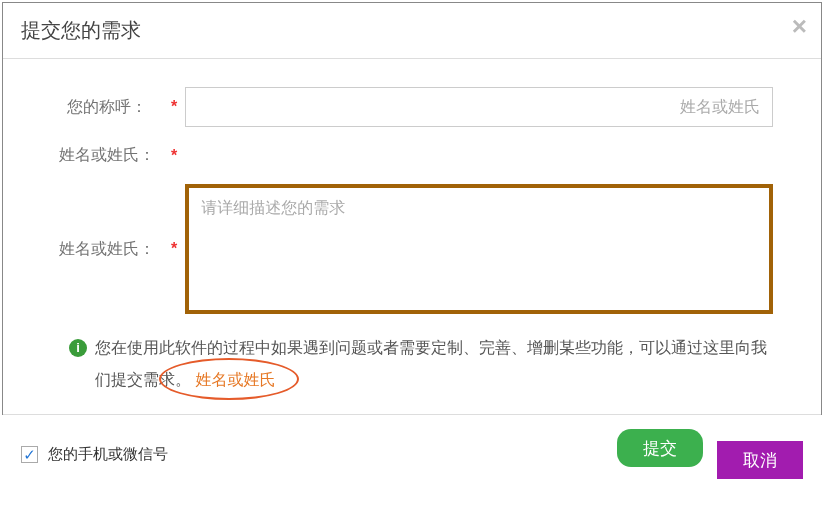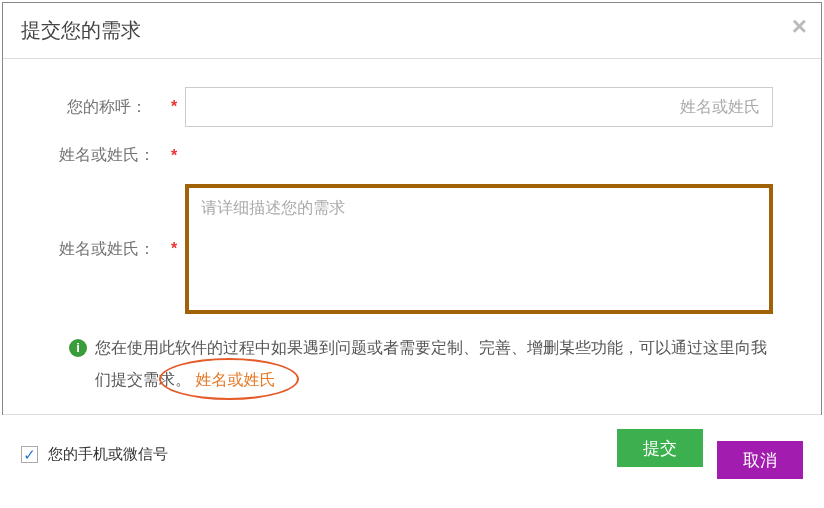--- a/index.html
+++ b/index.html
@@ -168,21 +168,21 @@
     .btn {
       height: 38px;
       min-width: 86px;
       padding: 0 22px;
       border: none;
       color: #fff;
       font-size: 17px;
       cursor: pointer;
       font-family: inherit;
     }
-    .btn-submit { background: #3CB04E; }
+    .btn-submit { background: #3CB04E; border-radius: 14px; }
     .btn-cancel { background: #a21caf; margin-top: 12px; }
   </style>
 </head>
 <body>
 
 <div class="outer">
   <div class="header">
     <span class="header-title">提交您的需求</span>
     <span class="close-btn">×</span>
   </div>

